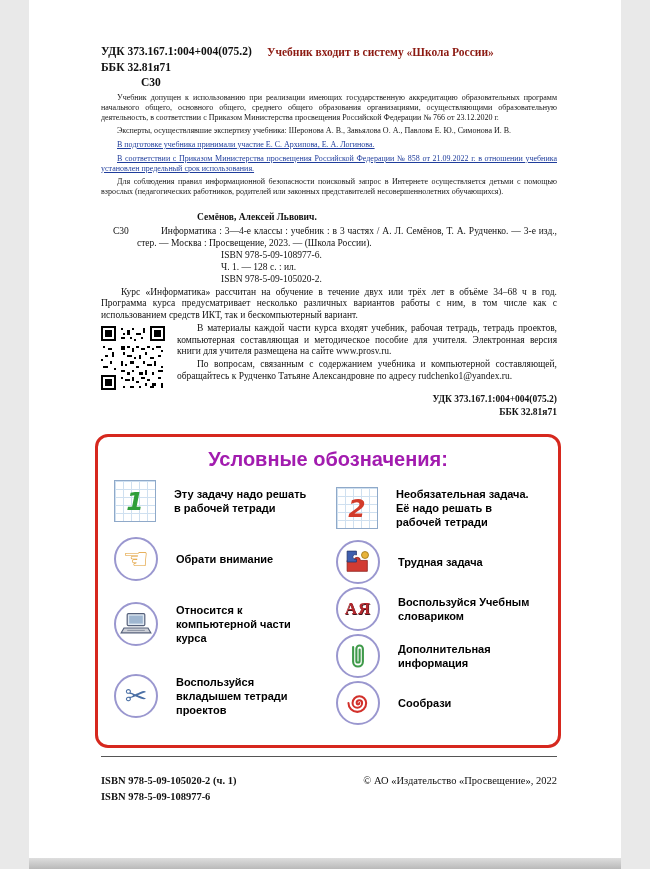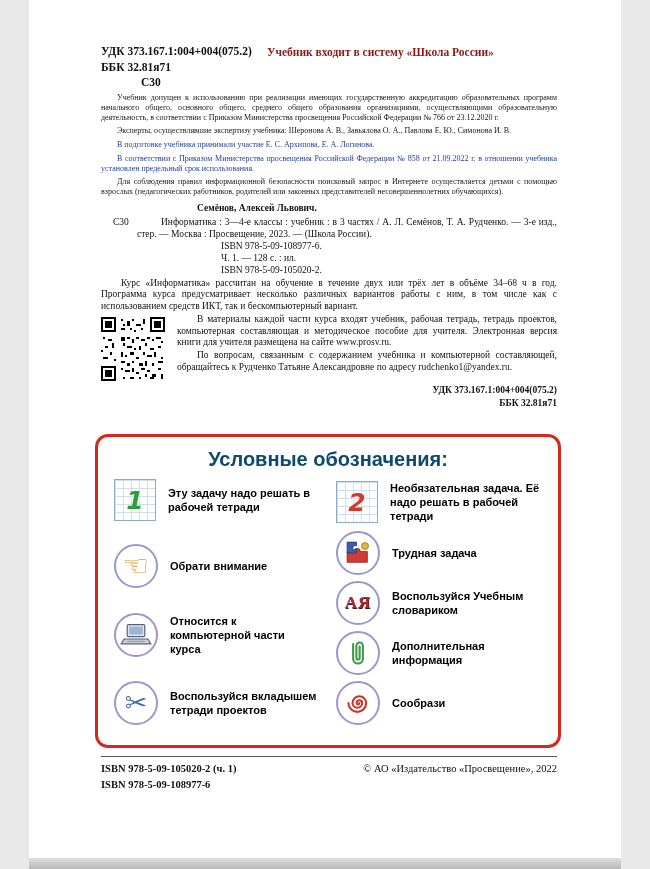--- a/index.html
+++ b/index.html
@@ -8,63 +8,63 @@
 
   
   .head{position:absolute;top:44px;left:72px;right:64px;display:flex;justify-content:space-between;}
   .class-block{font-weight:bold;font-size:11.5px;line-height:1.35;}
   .class-code{margin-left:40px;}
   .series-block{font-weight:bold;font-size:11.5px;line-height:1.45;color:#8c1a12;width:290px;}
 
   
   .notices{position:absolute;top:93px;left:72px;right:64px;}
   .notice{margin:0 0 4px;text-align:justify;text-indent:16px;font-size:8px;line-height:1.22;color:#151515;}
-  .notice.blue{color:#1f3d9c;}
+  .notice.blue{color:#1f3d9c;text-decoration:underline;}
 
   
   .bib{position:absolute;top:201px;left:72px;right:64px;font-size:9.5px;line-height:1.24;}
-  .bib-author{margin:2px 0 2px 96px;font-weight:bold;}
+  .bib-author{margin:11px 0 2px 96px;font-weight:bold;}
   .bib-entry-row{position:relative;}
   .bib-code{position:absolute;left:12px;top:0;}
   .bib-entry{margin:0 0 1px 36px;text-indent:24px;text-align:justify;}
   .bib-line{margin:0 0 0 120px;}
   .bib-ann{margin:1px 0;text-indent:20px;text-align:justify;}
   .qr{float:left;width:64px;height:64px;margin:3px 12px 3px 0;}
   .qr svg{width:100%;height:100%;display:block;}
   .bib-udk{clear:both;text-align:right;font-weight:bold;line-height:1.35;margin-top:3px;font-size:9.5px;}
 
   
   .legend{position:absolute;left:66px;right:60px;top:434px;height:314px;border:3px solid #d6281e;
           border-radius:13px;background:#fff;box-sizing:border-box;}
   .legend-title{margin:11px 0 6px;text-align:center;font-family:"Liberation Sans",sans-serif;
-                font-weight:bold;font-size:20px;color:#0c4a6e;}
+                font-weight:bold;font-size:20px;color:#a21caf;}
   .legend-cols{display:flex;gap:16px;padding:2px 16px 0 16px;}
   .lcol{flex:1;display:flex;flex-direction:column;justify-content:space-between;height:246px;}
   .lrow{display:flex;align-items:center;gap:10px;}
-  .llabel{margin:2px;font-family:"Liberation Sans",sans-serif;font-weight:bold;
+  .llabel{margin:8px;font-family:"Liberation Sans",sans-serif;font-weight:bold;
           font-size:11px;line-height:1.28;color:#000;text-align:left;}
   .circ{flex:0 0 44px;width:44px;height:44px;border:2px solid #9a97cf;border-radius:50%;
         display:flex;align-items:center;justify-content:center;background:#fff;box-sizing:border-box;}
   .badge{flex:0 0 42px;width:42px;height:42px;box-sizing:border-box;border:1.5px solid #8fa9c9;
          background-color:#fff;
          background-image:linear-gradient(#cfe0f0 1px,transparent 1px),
                           linear-gradient(90deg,#cfe0f0 1px,transparent 1px);
          background-size:8px 8px;display:flex;align-items:center;justify-content:center;}
   .digit{font-family:"DejaVu Sans",sans-serif;font-weight:bold;font-style:italic;font-size:25px;}
   .digit.green{color:#2f9e3a;}
   .digit.red{color:#d23b2a;}
   .hand{font-family:"DejaVu Sans",sans-serif;font-size:30px;color:#e09a2e;line-height:1;}
   .scissors{font-family:"DejaVu Sans",sans-serif;font-size:27px;color:#4a6fa5;line-height:1;}
   .aya{font-family:"Liberation Serif",serif;font-weight:bold;font-size:17px;color:#b3282d;
        text-shadow:0.5px 0.5px 0 #40131a;letter-spacing:1px;}
   .icon-svg{display:block;}
 
   
   .footer{position:absolute;left:72px;right:64px;top:756px;border-top:1px solid #555;
-          padding-top:4px;display:flex;justify-content:space-between;align-items:flex-start;
+          padding-top:16px;display:flex;justify-content:space-between;align-items:flex-start;
           font-size:10.5px;line-height:1.5;}
   .footer-isbn{font-weight:bold;}
   .footer-copy{font-weight:normal;}
 
   .page-edge{position:absolute;left:0;right:0;bottom:0;height:11px;
              background:linear-gradient(#dedede,#b9b9b9);}
 </style>
 </head>
 <body>
 

